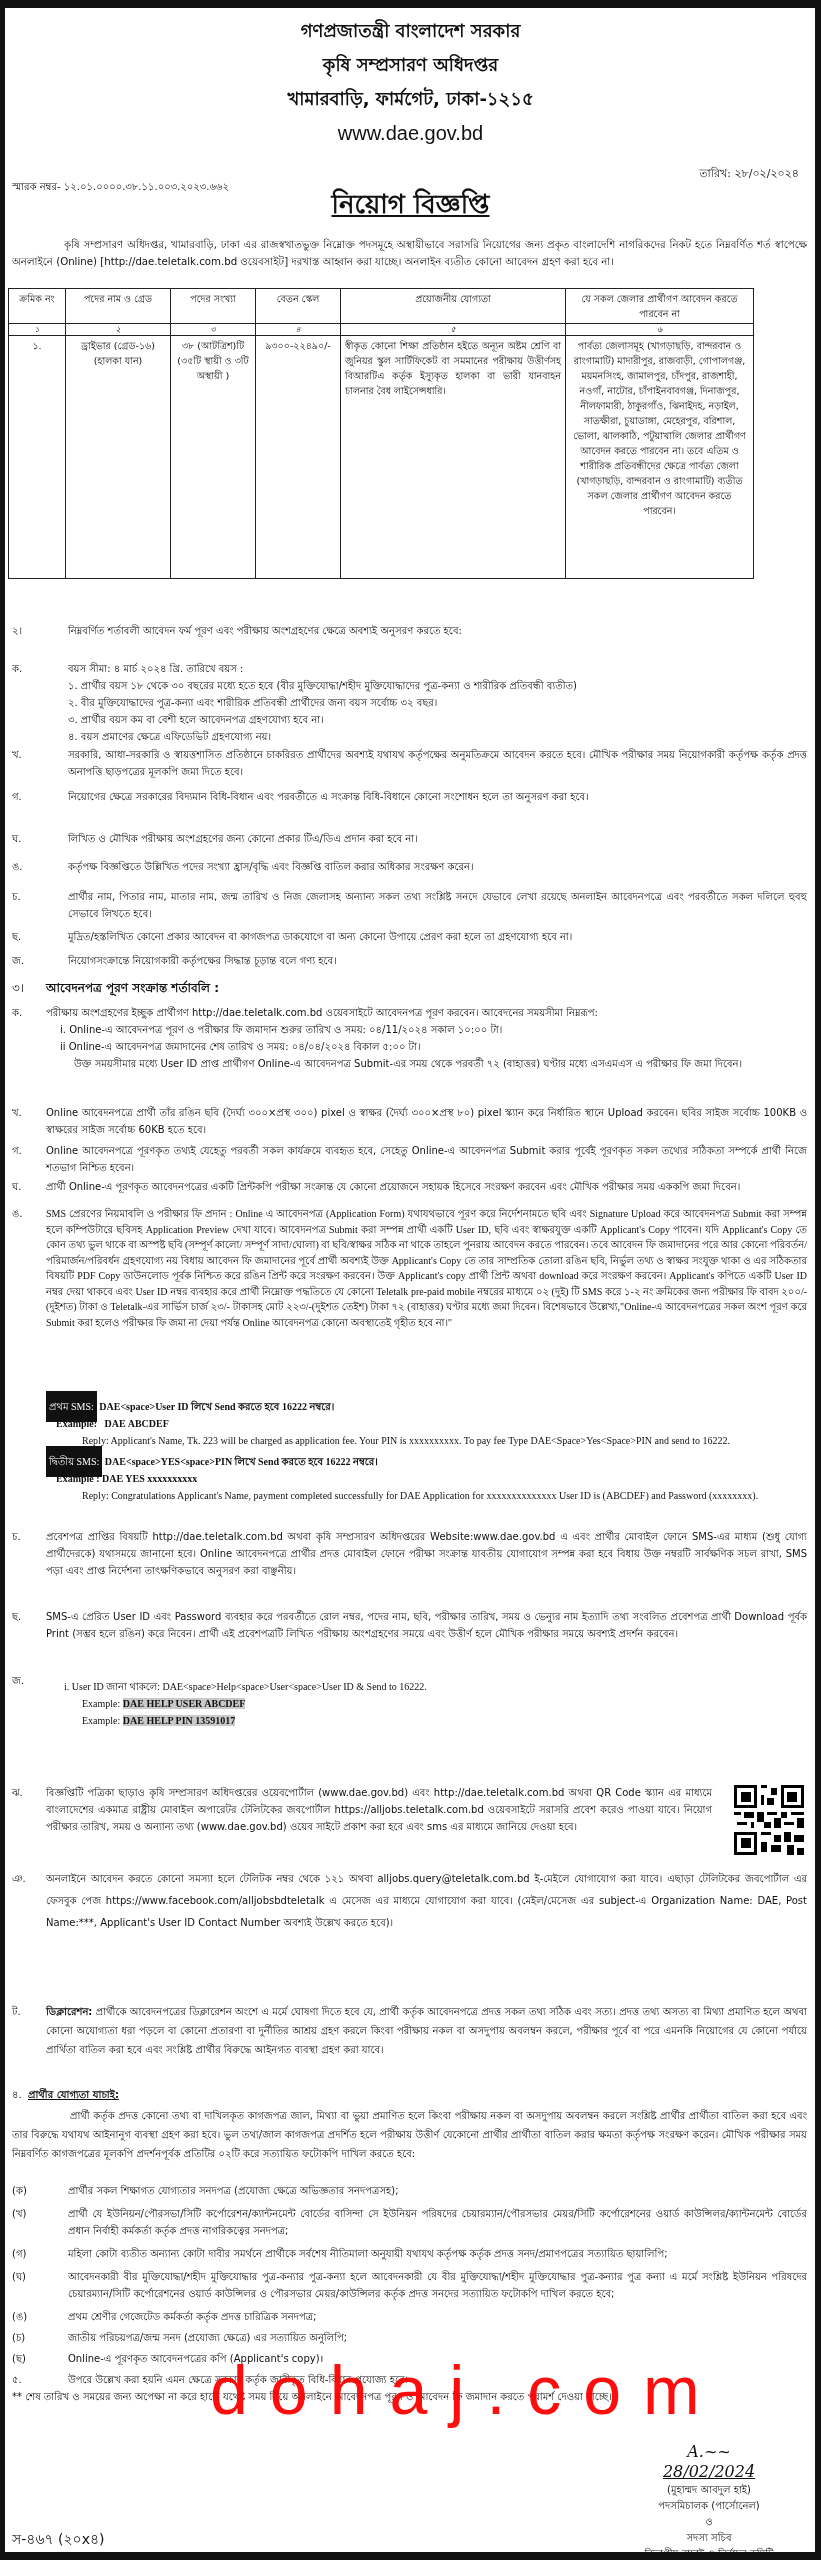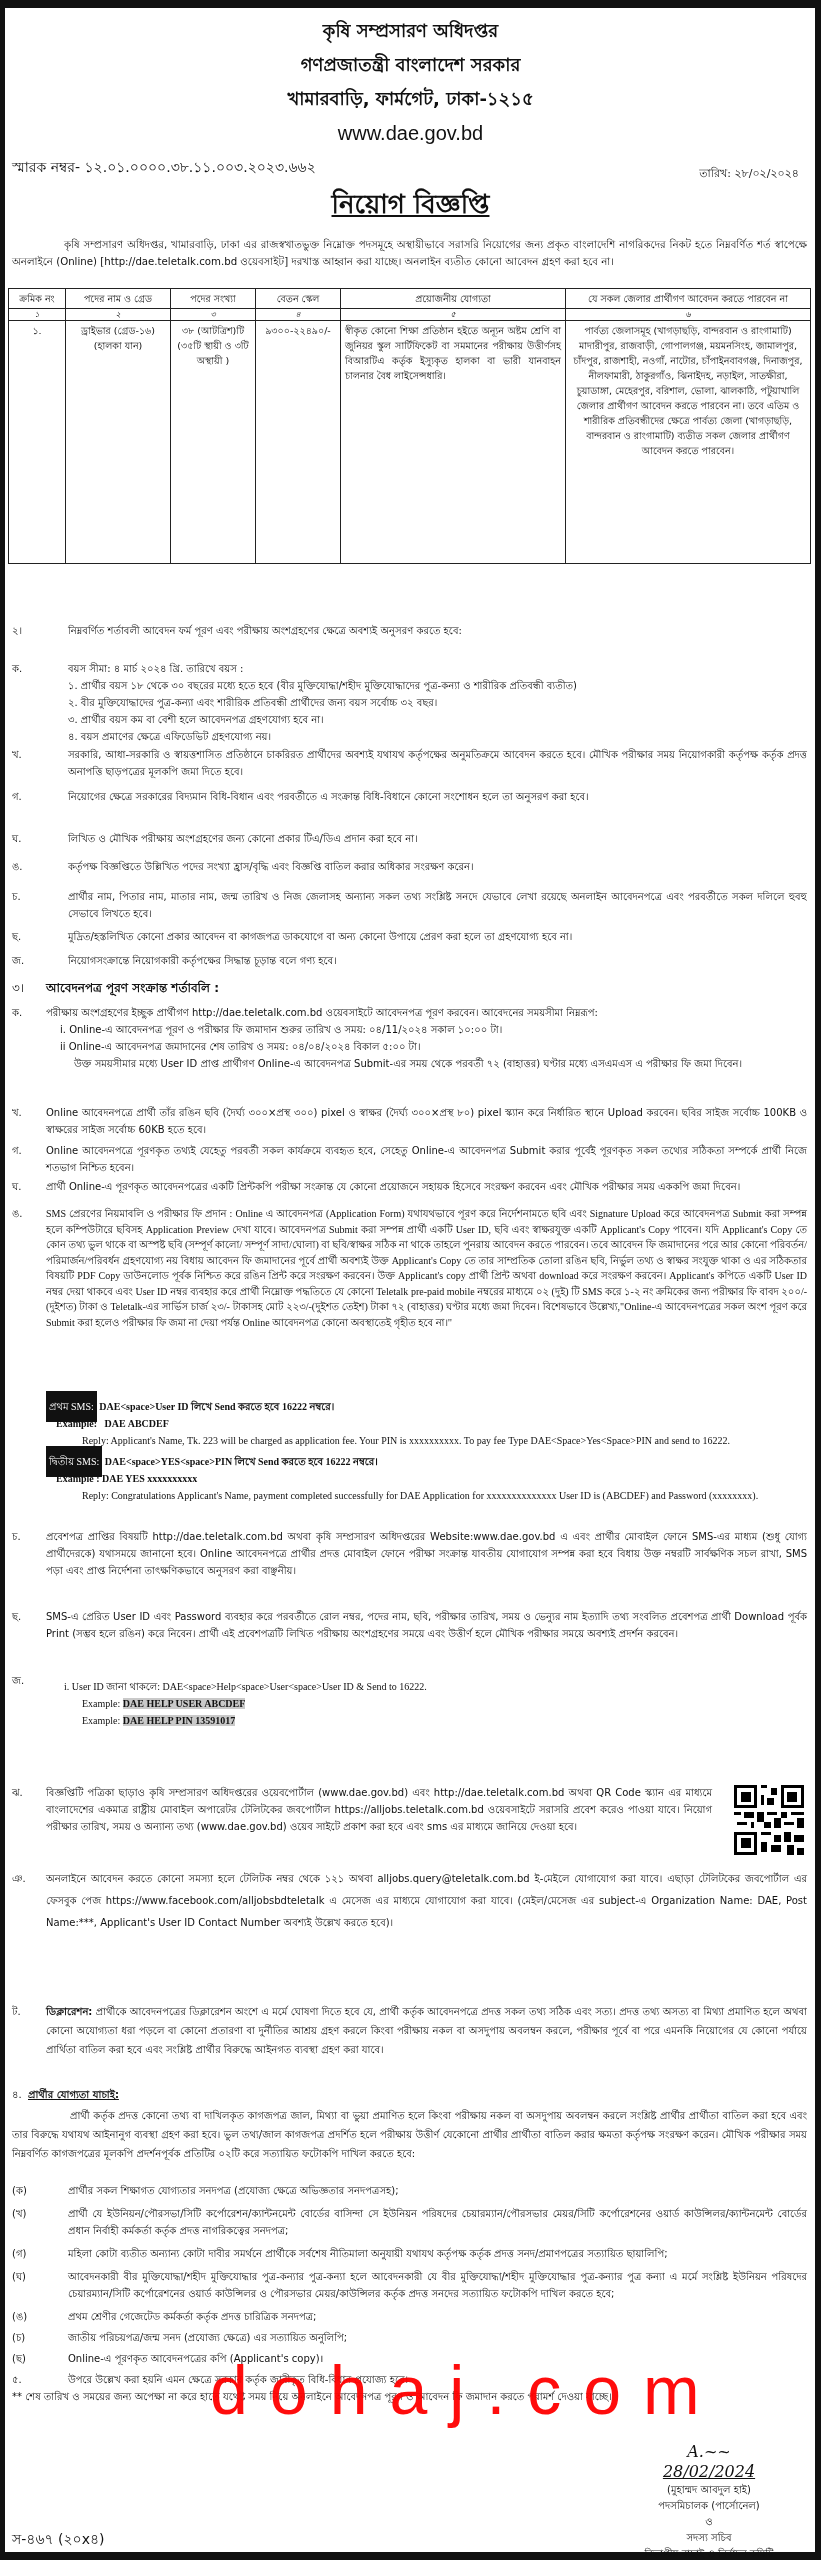--- a/index.html
+++ b/index.html
@@ -1,27 +1,27 @@
 <!DOCTYPE html>
 <html><head>
 <meta charset="utf-8">
 <style>
   html, body { margin: 0; padding: 0; background: #ffffff; }
   body { width: 821px; height: 2560px; position: relative; overflow: hidden; font-family: "DejaVu Sans", sans-serif; color: #111; }
   .frame { position: absolute; left: 0; top: 0; width: 821px; height: 2560px; box-sizing: border-box; border-top: 8px solid #111; border-left: 5px solid #111; border-right: 6px solid #111; border-bottom: 8px solid #111; }
   .header { position: absolute; top: 14px; left: 0; width: 821px; text-align: center; }
   .header .line { font-size: 18px; line-height: 34px; font-weight: bold; color: #111; }
   .header .site { font-size: 20px; font-weight: normal; font-family: "Liberation Sans", sans-serif; }
-  .memo { position: absolute; top: 156px; left: 12px; font-size: 14px; }
+  .memo { position: absolute; top: 179px; left: 12px; font-size: 10px; }
   .date { position: absolute; top: 165px; right: 22px; font-size: 11px; margin-left: 24px; }
   .title { position: absolute; top: 184px; left: 0; width: 821px; text-align: center; font-size: 26px; font-weight: bold; }
   .title span { text-decoration: underline; }
   .para { position: absolute; left: 12px; width: 795px; font-size: 10.2px; line-height: 17px; text-align: justify; }
   .intro { top: 236px; text-indent: 52px; }
-  table.posts { position: absolute; top: 288px; left: 8px; width: 803px; border-collapse: collapse; font-size: 9.5px; }
+  table.posts { position: absolute; top: 288px; left: 8px; width: 746px; border-collapse: collapse; font-size: 9.5px; }
   table.posts td, table.posts th { border: 1px solid #222; padding: 2px 4px; vertical-align: top; font-weight: normal; line-height: 15px; }
   table.posts th { text-align: center; }
   table.posts tr.idx td { text-align: center; font-style: italic; padding: 0 4px; line-height: 11px; font-size: 8px; }
   .c-center { text-align: center; }
   .c-just { text-align: justify; }
   .sec { position: absolute; left: 12px; width: 795px; font-size: 10px; line-height: 17px; }
   .sec .lbl { position: absolute; left: 0; width: 50px; }
   .sec .txt { margin-left: 56px; text-align: justify; }
   .sec .txt.wide { margin-left: 34px; }
   .bold { font-weight: bold; }
@@ -34,22 +34,22 @@
   .sign { position: absolute; right: 22px; top: 2442px; width: 180px; text-align: center; font-size: 10px; line-height: 16px; }
   .sign .scribble { font-family: "DejaVu Serif", serif; font-style: italic; font-size: 16px; line-height: 20px; }
   .footcode { position: absolute; left: 12px; top: 2528px; font-size: 14px; }
 </style>
 </head>
 <body>
 
 <div class="frame"></div>
 
 <div class="header">
+  <div class="line">গণপ্রজাতন্ত্রী বাংলাদেশ সরকার</div>
   <div class="line">কৃষি সম্প্রসারণ অধিদপ্তর</div>
-  <div class="line">গণপ্রজাতন্ত্রী বাংলাদেশ সরকার</div>
   <div class="line">খামারবাড়ি, ফার্মগেট, ঢাকা-১২১৫</div>
   <div class="line site">www.dae.gov.bd</div>
 </div>
 
 <div class="memo">স্মারক নম্বর- ১২.০১.০০০০.৩৮.১১.০০৩.২০২৩.৬৬২</div>
 <div class="date">তারিখ: ২৮/০২/২০২৪</div>
 <div class="title"><span>নিয়োগ বিজ্ঞপ্তি</span></div>
 
 <div class="para intro">কৃষি সম্প্রসারণ অধিদপ্তর, খামারবাড়ি, ঢাকা এর রাজস্বখাতভুক্ত নিম্নোক্ত পদসমূহে অস্থায়ীভাবে সরাসরি নিয়োগের জন্য প্রকৃত বাংলাদেশি নাগরিকদের নিকট হতে নিম্নবর্ণিত শর্ত স্বাপেক্ষে অনলাইনে (Online) [http://dae.teletalk.com.bd ওয়েবসাইট] দরখাস্ত আহ্বান করা যাচ্ছে। অনলাইন ব্যতীত কোনো আবেদন গ্রহণ করা হবে না।</div>
 

